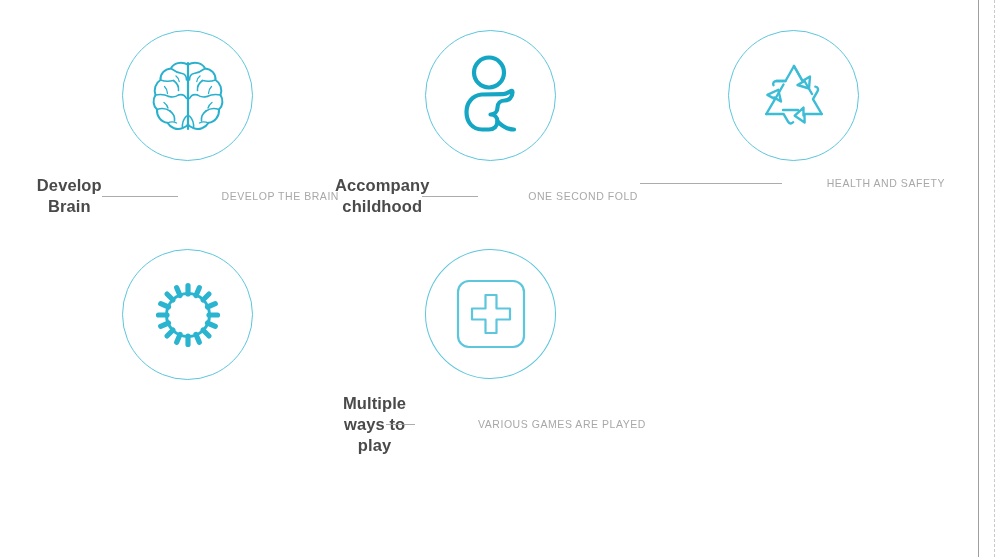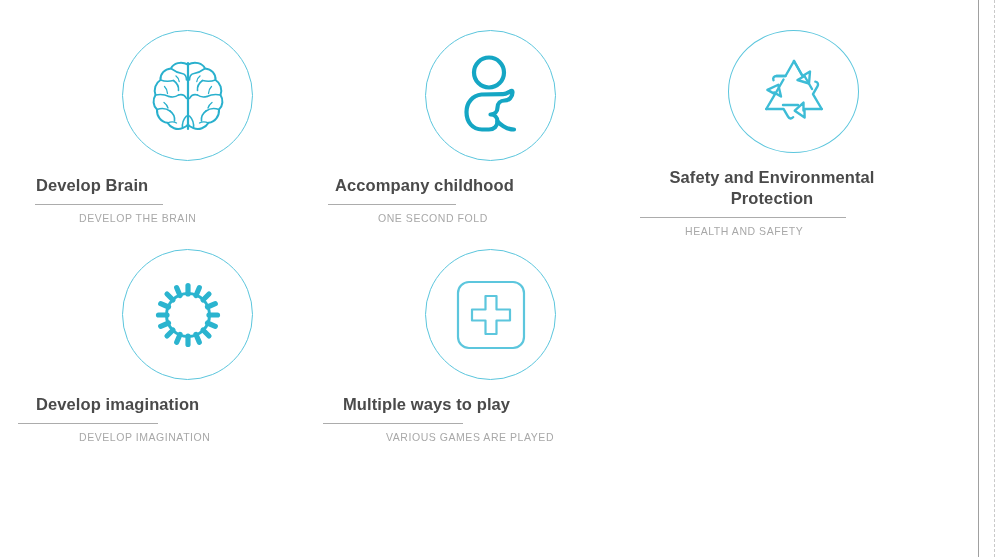--- a/index.html
+++ b/index.html
@@ -66,22 +66,22 @@
     align-items: center;
     justify-content: center;
     box-sizing: border-box;
   }
   .icon-circle svg { display: block; }
 
   .label-block {
     margin-top: 14px;
     width: 100%;
     display: flex;
-    flex-direction: column;
-    align-items: flex-start;
+    flex-direction: row;
+    align-items: center;
   }
 
   .title {
     font-size: 16.5px;
     font-weight: bold;
     color: #4a4a4a;
     line-height: 1.28;
     text-align: center;
     letter-spacing: 0.1px;
     max-width: 260px;
@@ -227,21 +227,20 @@
             <g transform="rotate(240 42 44)">
               <path d="M42 12 L50.5 27 L58 22.5 L57 34.5 L45.5 31 L52.5 27"></path>
               <path d="M42 12 L33.5 27 L24.5 27 C22 27 20.5 29 21.5 31.2"></path>
             </g>
 
             <path d="M52.5 27 L60 40 M31.5 30.5 L24 43.5 M46 56 L31 56"></path>
           </svg>
         </span>
       </div>
       <div class="label-block">
-        <div class="title">Safety and Environmental Protection</div>
         <div class="divider wide"></div>
         <div class="subtitle">HEALTH AND SAFETY</div>
       </div>
     </div>
 
 
     <div class="cell c5">
       <div class="icon-circle">
         <span>
           <svg width="84" height="84" viewBox="0 0 84 84" fill="none" stroke="#2bb4cf" stroke-linecap="round">
@@ -260,25 +259,20 @@
               <line x1="21.0" y1="63.0" x2="27.0" y2="57.0"></line>
               <line x1="14.7" y1="53.3" x2="22.5" y2="50.0"></line>
               <line x1="12.5" y1="42.0" x2="21.0" y2="42.0"></line>
               <line x1="14.7" y1="30.7" x2="22.5" y2="34.0"></line>
               <line x1="21.0" y1="21.0" x2="27.0" y2="27.0"></line>
               <line x1="30.7" y1="14.7" x2="34.0" y2="22.5"></line>
             </g>
           </svg>
         </span>
       </div>
-      <div class="label-block">
-        <div class="title">Develop imagination</div>
-        <div class="divider"></div>
-        <div class="subtitle">DEVELOP IMAGINATION</div>
-      </div>
     </div>
 
     <div class="cell c6">
       <div class="icon-circle">
         <span>
           <svg width="84" height="84" viewBox="0 0 84 84" fill="none" stroke="#5cc6dd" stroke-width="2.2" stroke-linecap="round" stroke-linejoin="round">
             <rect x="9" y="9" width="66" height="66" rx="11"></rect>
             <path d="M36.5 23 L47.5 23 L47.5 36.5 L61 36.5 L61 47.5
                      L47.5 47.5 L47.5 61 L36.5 61 L36.5 47.5
                      L23 47.5 L23 36.5 L36.5 36.5 Z"></path>

